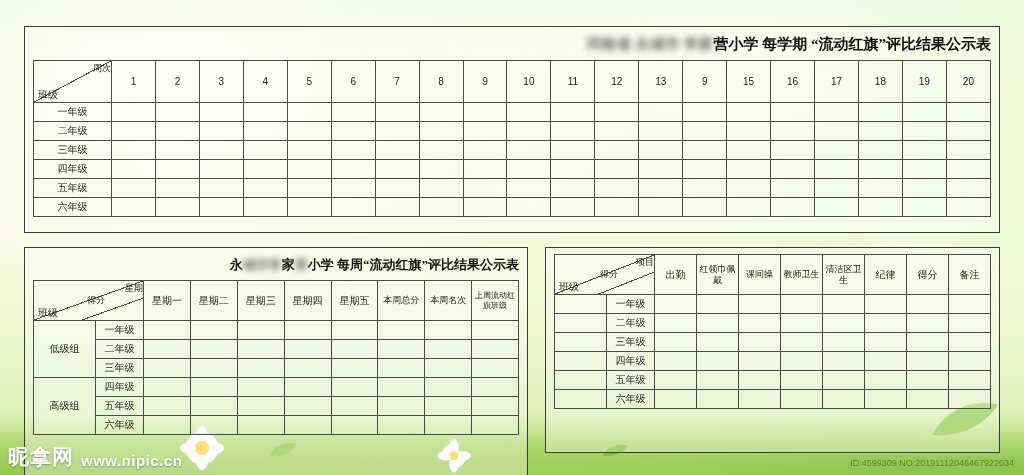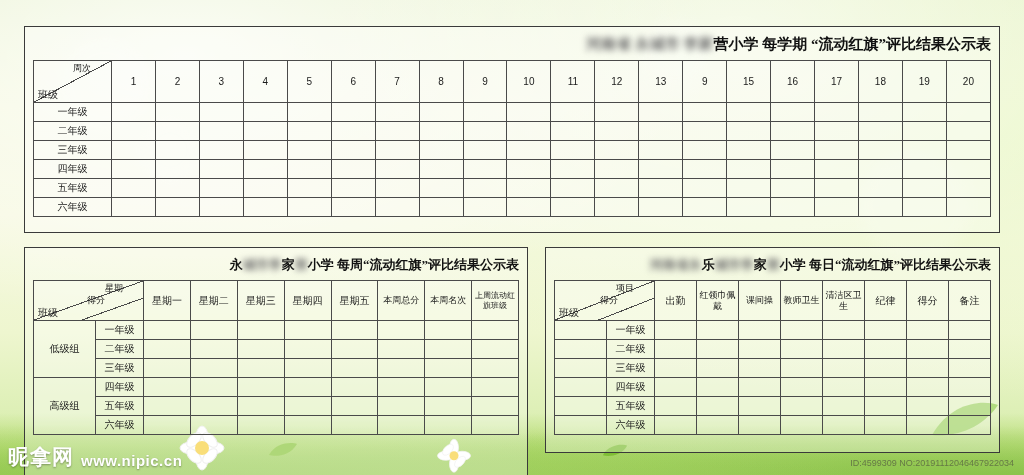--- a/index.html
+++ b/index.html
@@ -76,21 +76,21 @@
   .rowlabel { font-size:10px; }
 
   
   .corner {
     position:relative; overflow:hidden; padding:0;
   }
   .corner .line {
     position:absolute; left:0; top:0; width:100%; height:100%;
     background:linear-gradient(to bottom right, transparent calc(50% - 0.5px), #4a4a4a calc(50% - 0.5px), #4a4a4a calc(50% + 0.5px), transparent calc(50% + 0.5px));
   }
-  .corner .tr { position:absolute; right:20px; top:2px; font-size:9px; }
+  .corner .tr { position:absolute; right:0; top:2px; font-size:9px; }
   .corner .mid { position:absolute; right:5px; top:50%; transform:translateY(-55%); font-size:9px; }
   .corner .bl { position:absolute; left:4px; bottom:2px; font-size:10px;text-align:center; }
   .corner.tri3 .line2 {
     position:absolute; left:0; top:0; width:100%; height:100%;
     background:linear-gradient(to bottom right, transparent calc(72% - 0.5px), #4a4a4a calc(72% - 0.5px), #4a4a4a calc(72% + 0.5px), transparent calc(72% + 0.5px));
   }
 
   .bottom-note { position:absolute; left:0; right:0; bottom:-19px; text-align:center; font-size:11px; color:#1a1a1a;text-decoration:underline; }
   .bottom-date { position:absolute; right:6px; bottom:-19px; font-size:11px; color:#1a1a1a; letter-spacing:1px; }
 
@@ -422,23 +422,20 @@
           <td></td>
           <td></td>
           <td></td>
     </tr>
   </tbody>
     </table>
   <div class="bottom-note">第_______周</div>
 </div>
 
 <div class="panel" id="panel-day">
-  <div class="panel-title">
-    <span class="blur">河南省永</span><span>乐</span><span class="blur">城市李</span><span>家</span><span class="blur">营</span><span>小学  每日“流动红旗”评比结果公示表</span>
-  </div>
   <table>
     <colgroup>
       <col style="width:52px">
         <col style="width:48px">
       <col>
         <col>
         <col>
         <col>
         <col>
         <col>

